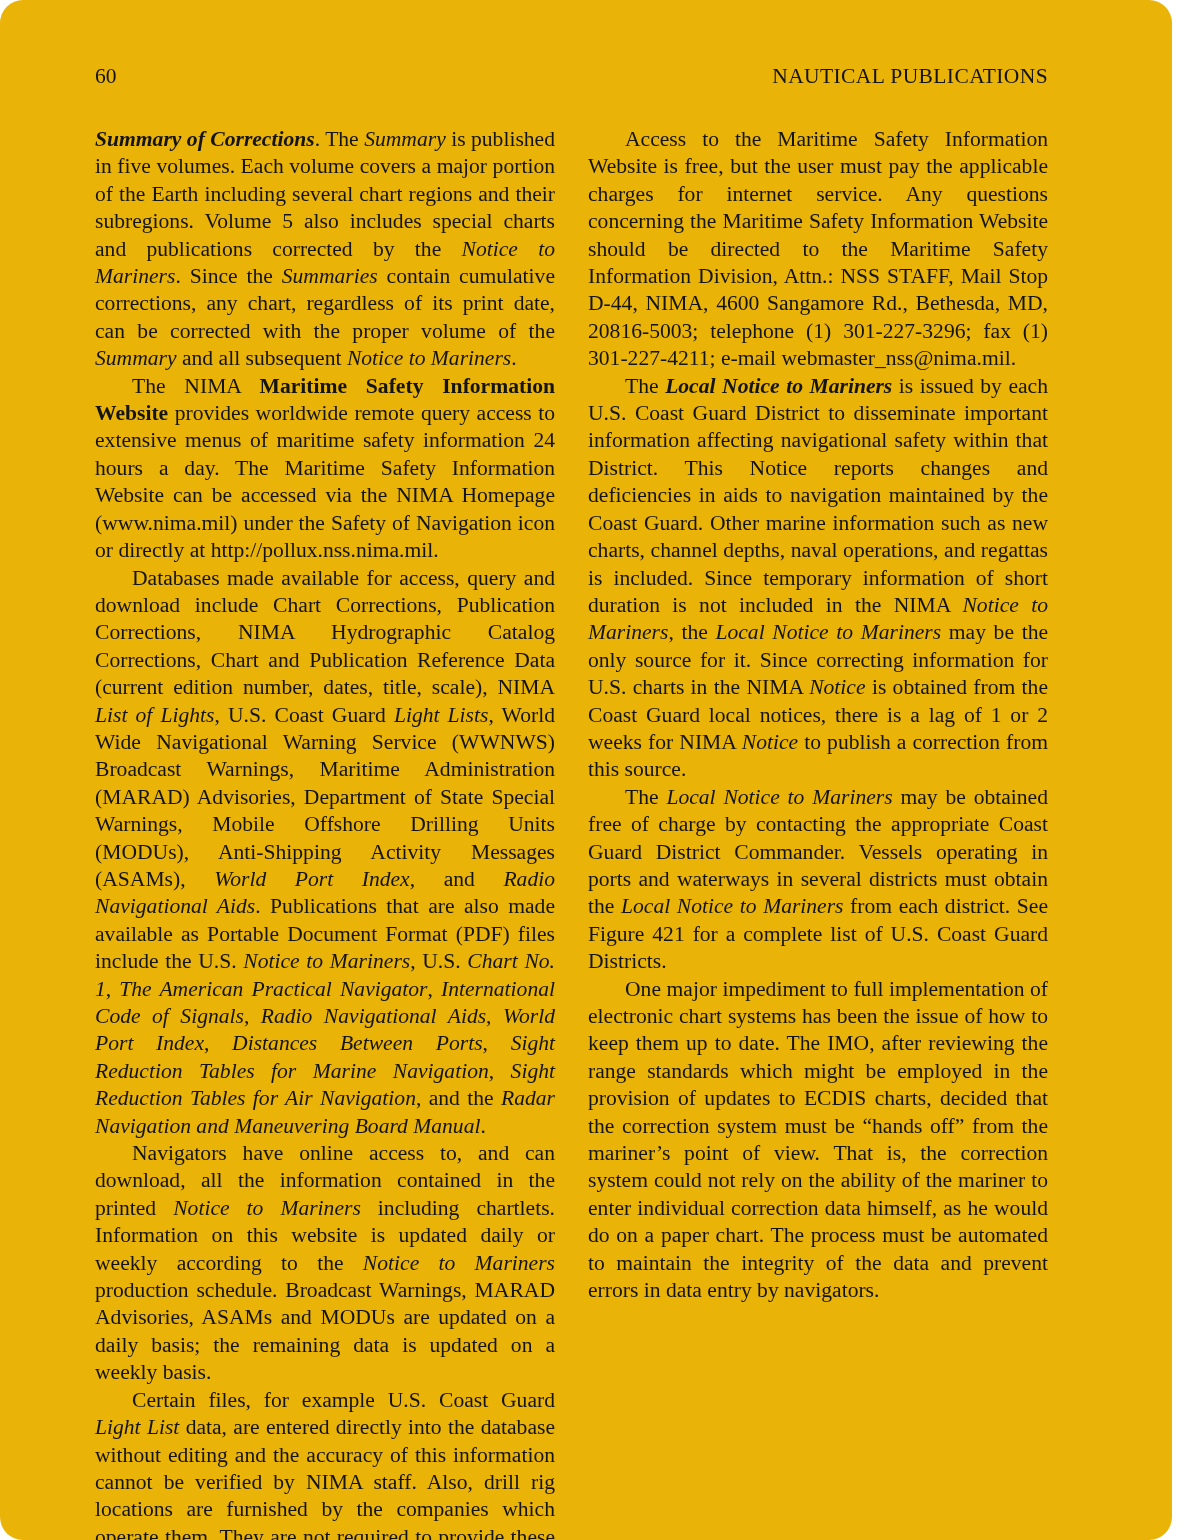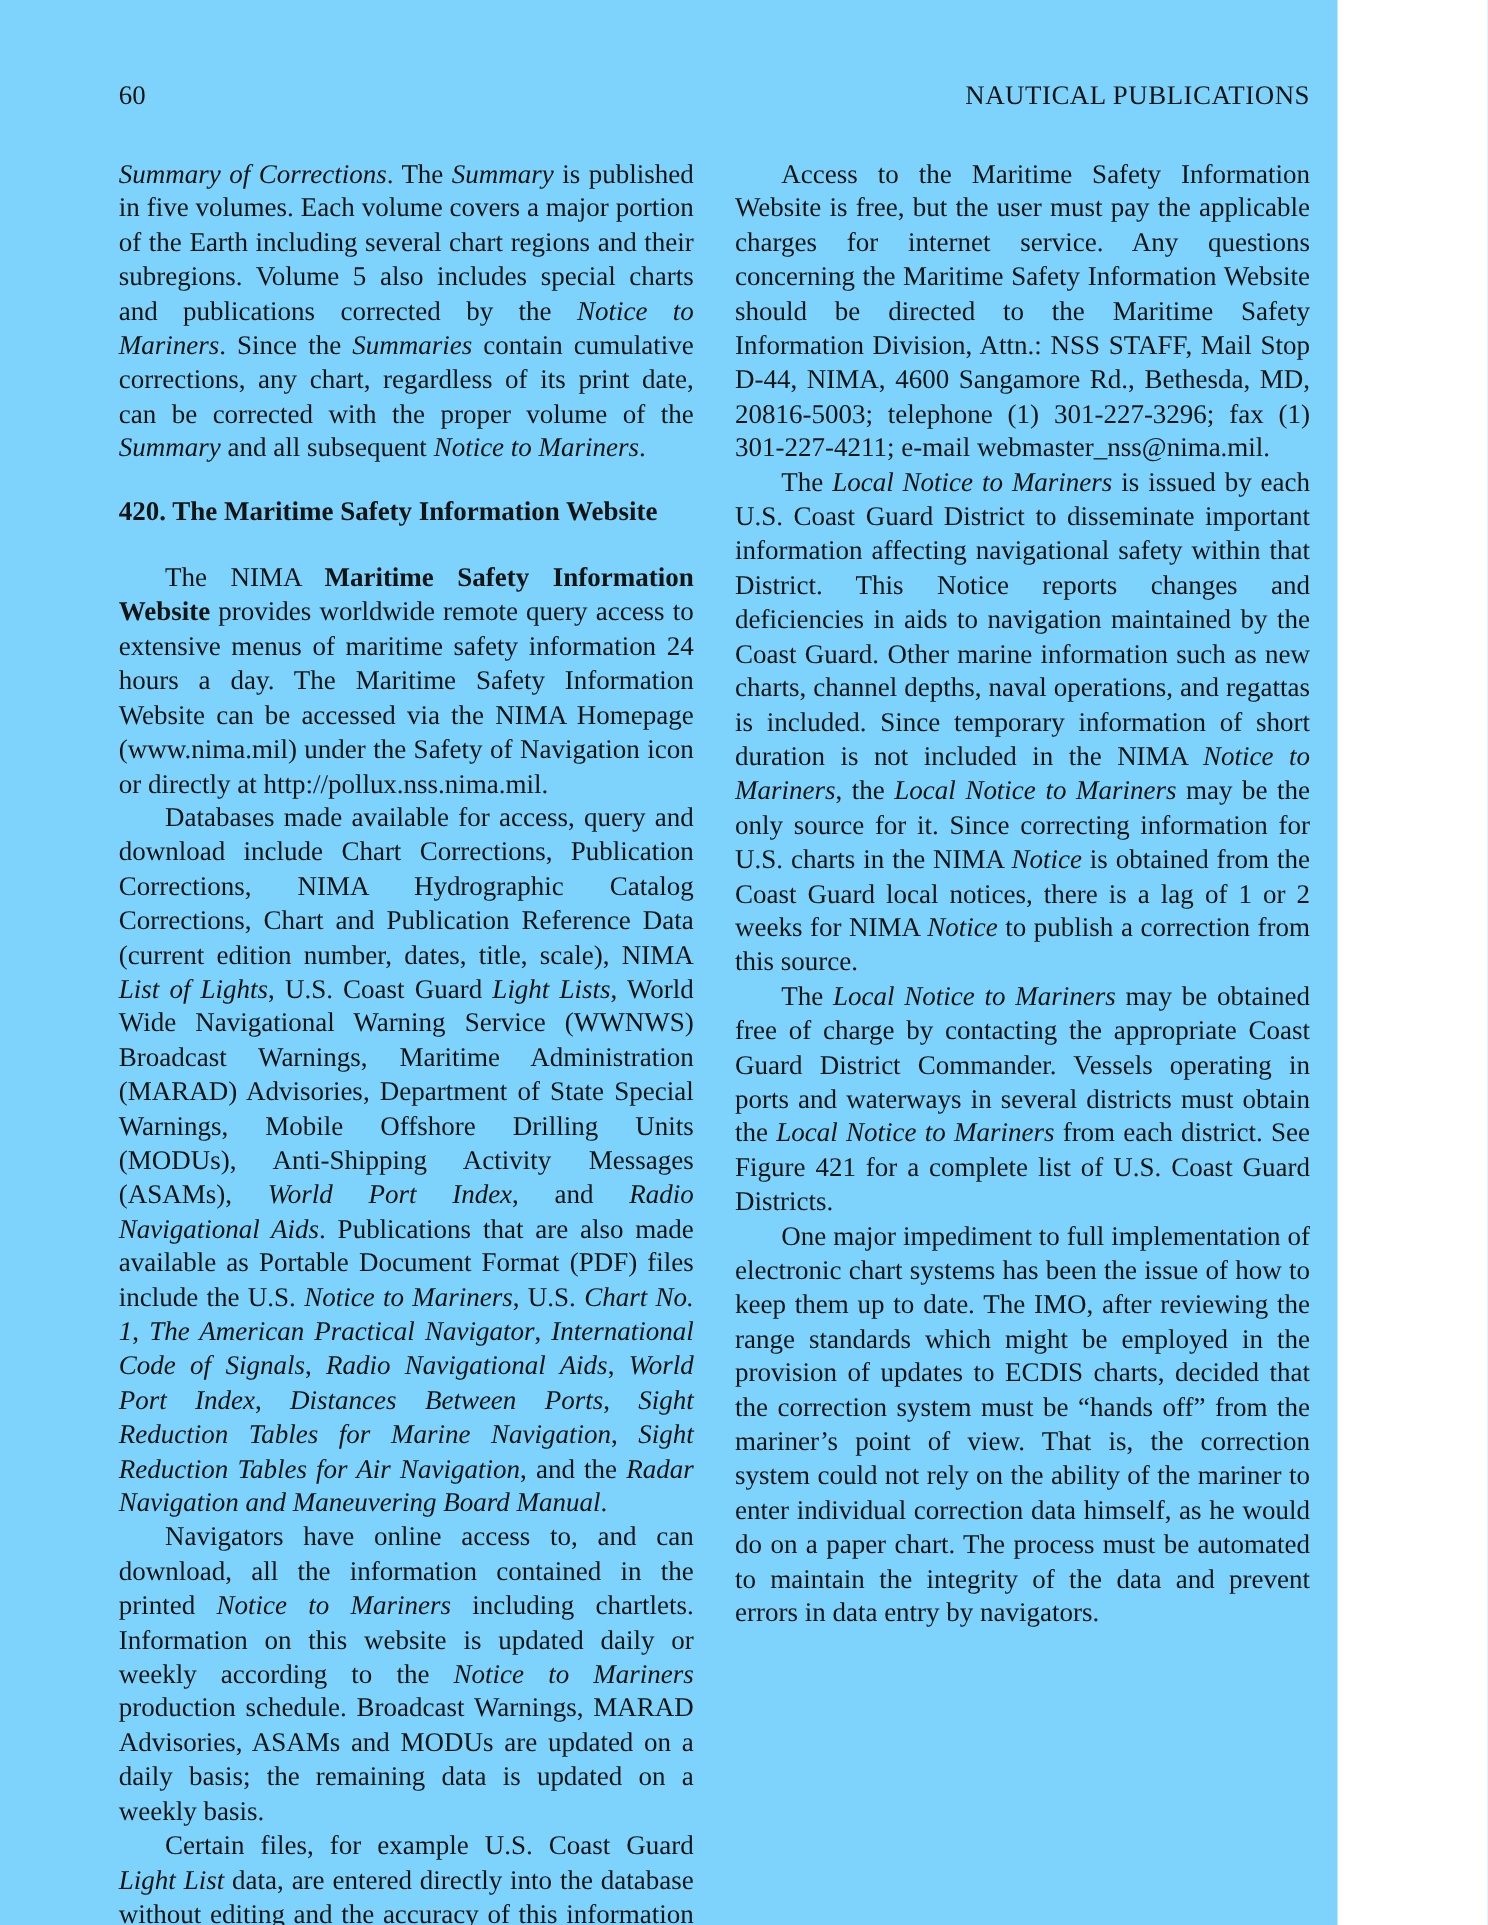--- a/index.html
+++ b/index.html
@@ -2,26 +2,27 @@
 <html><head>
 <meta charset="utf-8">
 <style>
   html, body {
     margin: 0;
     padding: 0;
     background: #ffffff;
   }
   .page {
     position: relative;
-    width: 1070px;
+    width: 1172px;
     height: 1540px;
-    background: #7dd3fc;
+    background: #eab308;
     font-family: "Liberation Serif", "DejaVu Serif", serif;
     color: #141414;
     overflow: hidden;
+    border-radius: 23px;
   }
   .running-header {
     position: absolute;
     top: 63px;
     left: 95px;
     width: 953px;
     height: 26px;
     font-size: 21.5px;
     line-height: 26px;
   }
@@ -58,36 +59,35 @@
   .col h2.heading {
     font-size: 21.6px;
     line-height: 27.4px;
     font-weight: bold;
     text-align: left;
     margin: 23px 0 26px 0;
   }
   .run-n { font-style: normal; font-weight: normal; }
   .run-i { font-style: italic; }
   .run-b { font-weight: bold; }
-  .run-bi { font-weight: normal; font-style: italic; margin-top: 12px; }
+  .run-bi { font-weight: bold; font-style: italic; margin-top: 12px; }
 </style>
 </head>
 <body>
 
 <div class="page">
 
   <div class="running-header">
     <span class="page-number">60</span>
     <span class="running-title">NAUTICAL PUBLICATIONS</span>
   </div>
 
   <div class="columns">
     <div class="col">
         <p class="paragraph"><span class="run-bi">Summary of Corrections</span><span class="run-n">. The </span><span class="run-i">Summary</span><span class="run-n"> is published in five volumes. Each volume covers a major portion of the Earth including several chart regions and their subregions. Volume 5 also includes special charts and publications corrected by the </span><span class="run-i">Notice to Mariners</span><span class="run-n">. Since the </span><span class="run-i">Summaries</span><span class="run-n"> contain cumulative corrections, any chart, regardless of its print date, can be corrected with the proper volume of the </span><span class="run-i">Summary</span><span class="run-n"> and all subsequent </span><span class="run-i">Notice to Mariners</span><span class="run-n">.</span></p>
-        <h2 class="heading"><span class="run-b">420. The Maritime Safety Information Website</span></h2>
         <p class="paragraph indent"><span class="run-n">The NIMA </span><span class="run-b">Maritime Safety Information Website</span><span class="run-n"> provides worldwide remote query access to extensive menus of maritime safety information 24 hours a day. The Maritime Safety Information Website can be accessed via the NIMA Homepage (www.nima.mil) under the Safety of Navigation icon or directly at http://pollux.nss.nima.mil.</span></p>
         <p class="paragraph indent"><span class="run-n">Databases made available for access, query and download include Chart Corrections, Publication Corrections, NIMA Hydrographic Catalog Corrections, Chart and Publication Reference Data (current edition number, dates, title, scale), NIMA </span><span class="run-i">List of Lights</span><span class="run-n">, U.S. Coast Guard </span><span class="run-i">Light Lists</span><span class="run-n">, World Wide Navigational Warning Service (WWNWS) Broadcast Warnings, Maritime Administration (MARAD) Advisories, Department of State Special Warnings, Mobile Offshore Drilling Units (MODUs), Anti-Shipping Activity Messages (ASAMs), </span><span class="run-i">World Port Index</span><span class="run-n">, and </span><span class="run-i">Radio Navigational Aids</span><span class="run-n">. Publications that are also made available as Portable Document Format (PDF) files include the U.S. </span><span class="run-i">Notice to Mariners</span><span class="run-n">, U.S. </span><span class="run-i">Chart No. 1</span><span class="run-n">, </span><span class="run-i">The American Practical Navigator</span><span class="run-n">, </span><span class="run-i">International Code of Signals</span><span class="run-n">, </span><span class="run-i">Radio Navigational Aids</span><span class="run-n">, </span><span class="run-i">World Port Index</span><span class="run-n">, </span><span class="run-i">Distances Between Ports</span><span class="run-n">, </span><span class="run-i">Sight Reduction Tables for Marine Navigation</span><span class="run-n">, </span><span class="run-i">Sight Reduction Tables for Air Navigation</span><span class="run-n">, and the </span><span class="run-i">Radar Navigation and Maneuvering Board Manual</span><span class="run-n">.</span></p>
         <p class="paragraph indent"><span class="run-n">Navigators have online access to, and can download, all the information contained in the printed </span><span class="run-i">Notice to Mariners</span><span class="run-n"> including chartlets. Information on this website is updated daily or weekly according to the </span><span class="run-i">Notice to Mariners</span><span class="run-n"> production schedule. Broadcast Warnings, MARAD Advisories, ASAMs and MODUs are updated on a daily basis; the remaining data is updated on a weekly basis.</span></p>
         <p class="paragraph indent"><span class="run-n">Certain files, for example U.S. Coast Guard </span><span class="run-i">Light List</span><span class="run-n"> data, are entered directly into the database without editing and the accuracy of this information cannot be verified by NIMA staff. Also, drill rig locations are furnished by the companies which operate them. They are not required to provide these positions, and they cannot be verified. However, within these limitations, the Website can provide information 2 weeks sooner than the printed </span></p>
       </div>
     <div class="col">
         <p class="paragraph indent"><span class="run-n">Access to the Maritime Safety Information Website is free, but the user must pay the applicable charges for internet service. Any questions concerning the Maritime Safety Information Website should be directed to the Maritime Safety Information Division, Attn.: NSS STAFF, Mail Stop D-44, NIMA, 4600 Sangamore Rd., Bethesda, MD, 20816-5003; telephone (1) 301-227-3296; fax (1) 301-227-4211; e-mail webmaster_nss@nima.mil.</span></p>
         <p class="paragraph indent"><span class="run-n">The </span><span class="run-bi">Local Notice to Mariners</span><span class="run-n"> is issued by each U.S. Coast Guard District to disseminate important information affecting navigational safety within that District. This Notice reports changes and deficiencies in aids to navigation maintained by the Coast Guard. Other marine information such as new charts, channel depths, naval operations, and regattas is included. Since temporary information of short duration is not included in the NIMA </span><span class="run-i">Notice to Mariners</span><span class="run-n">, the </span><span class="run-i">Local Notice to Mariners</span><span class="run-n"> may be the only source for it. Since correcting information for U.S. charts in the NIMA </span><span class="run-i">Notice</span><span class="run-n"> is obtained from the Coast Guard local notices, there is a lag of 1 or 2 weeks for NIMA </span><span class="run-i">Notice</span><span class="run-n"> to publish a correction from this source.</span></p>
         <p class="paragraph indent"><span class="run-n">The </span><span class="run-i">Local Notice to Mariners</span><span class="run-n"> may be obtained free of charge by contacting the appropriate Coast Guard District Commander. Vessels operating in ports and waterways in several districts must obtain the </span><span class="run-i">Local Notice to Mariners</span><span class="run-n"> from each district. See Figure 421 for a complete list of U.S. Coast Guard Districts.</span></p>
         <p class="paragraph indent"><span class="run-n">One major impediment to full implementation of electronic chart systems has been the issue of how to keep them up to date. The IMO, after reviewing the range standards which might be employed in the provision of updates to ECDIS charts, decided that the correction system must be “hands off” from the mariner’s point of view. That is, the correction system could not rely on the ability of the mariner to enter individual correction data himself, as he would do on a paper chart. The process must be automated to maintain the integrity of the data and prevent errors in data entry by navigators.</span></p>

